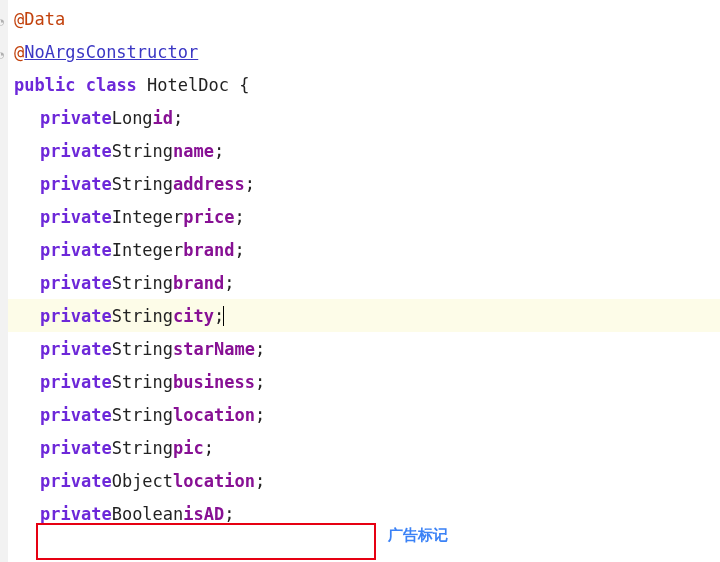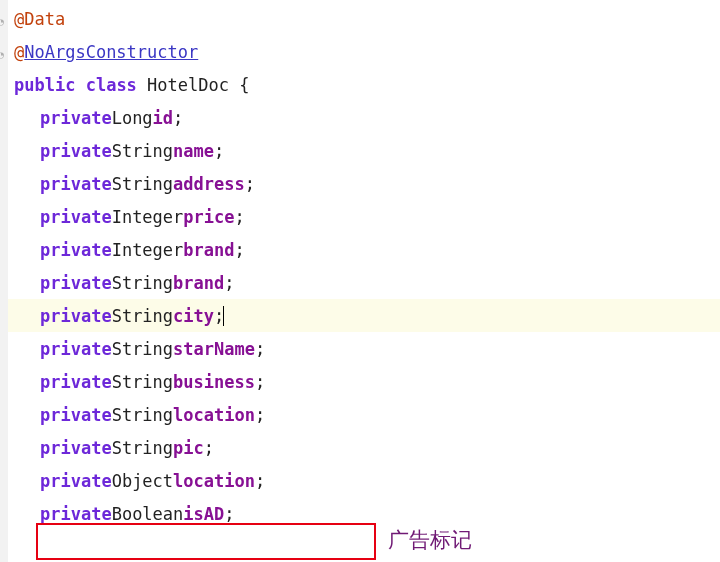--- a/index.html
+++ b/index.html
@@ -51,24 +51,24 @@
     vertical-align: middle;
     margin-left: -1px;
   }
   .red-box {
     position: absolute;
     border: 2px solid #e60012;
     pointer-events: none;
   }
   .red-label {
     position: absolute;
-    color: #701a75;
-    font-size: 21px;
+    color: #3b82f6;
+    font-size: 15px;
     font-family: sans-serif;
-    font-weight: normal;
+    font-weight: bold;
   }
   .shield-icon {
     position: absolute;
     left: -2px;
     width: 11px;
     height: 13px;
     font-size: 10px;
     color: #b0b0b0;
   }
 </style>

